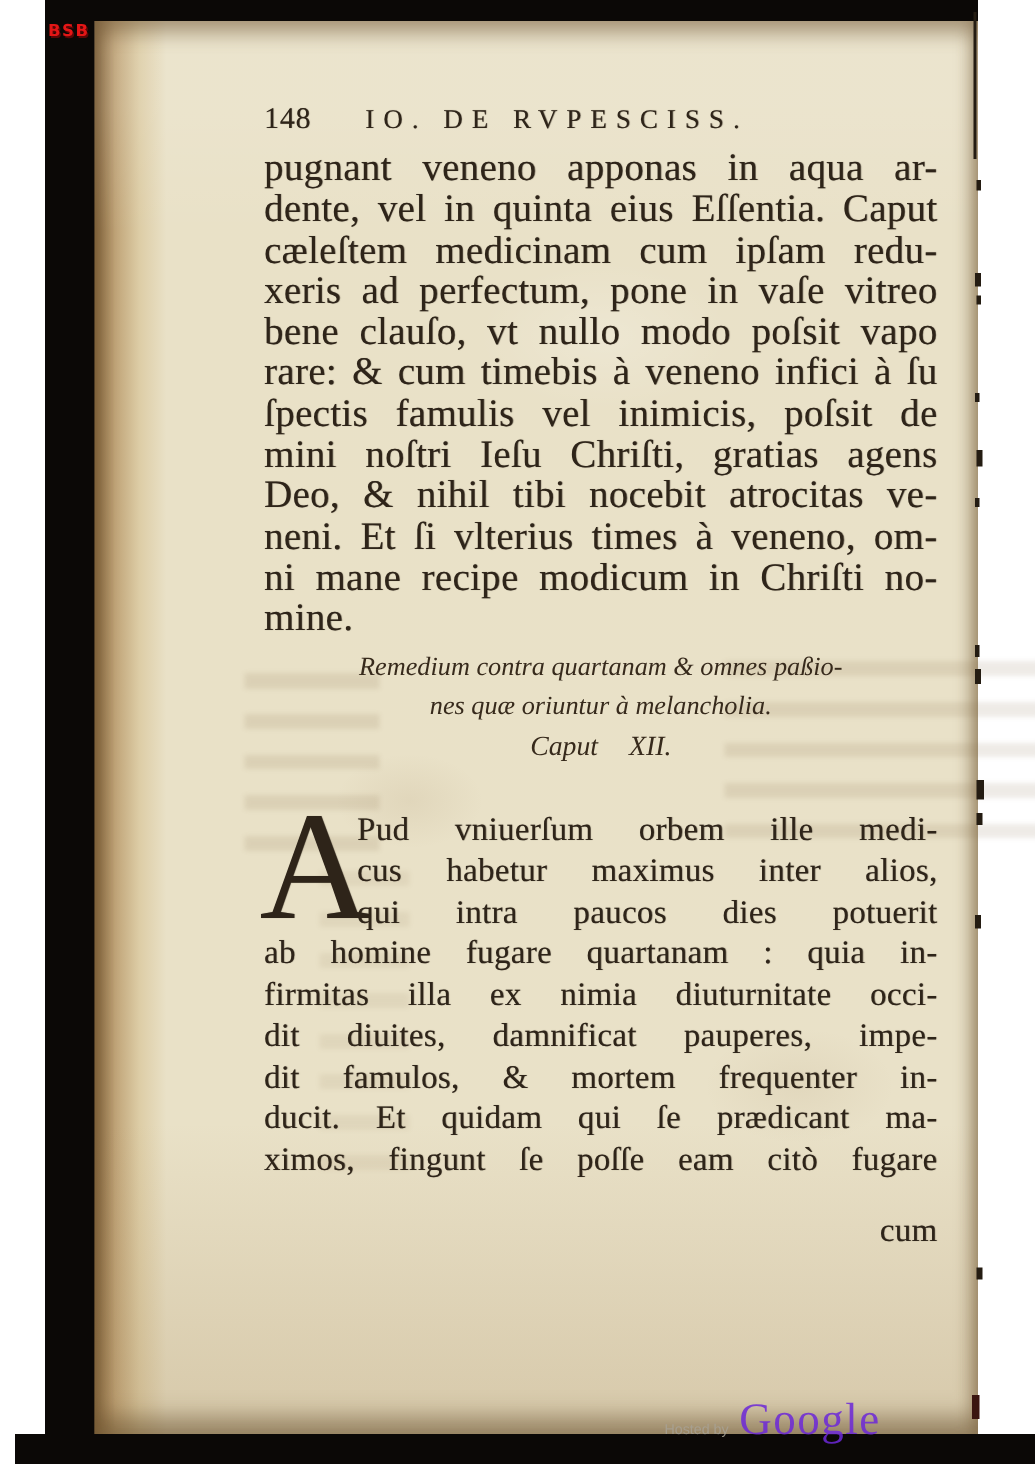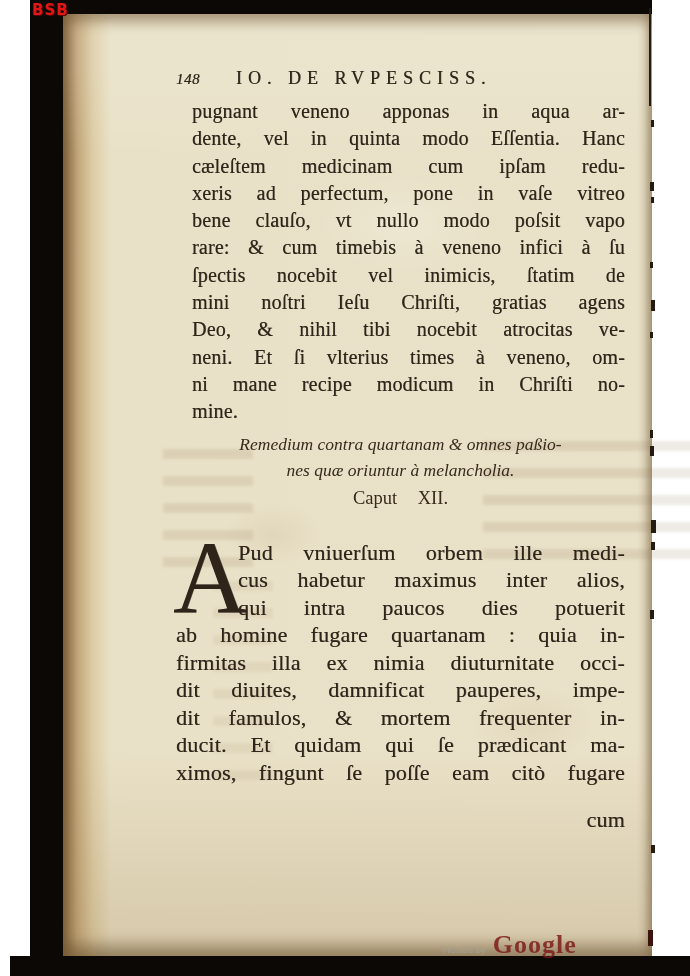--- a/index.html
+++ b/index.html
@@ -26,38 +26,38 @@
   }
   
   .bleed{position:absolute;filter:blur(1.6px);pointer-events:none;
     background:repeating-linear-gradient(180deg, transparent 0 7px, #7a5f3a 7px 17px, transparent 17px 27px);}
   .bleed.b1{left:420px;top:420px;width:210px;height:140px;opacity:.12;}
   .bleed.b2{left:100px;top:428px;width:90px;height:130px;opacity:.12;}
   .bleed.b3{left:150px;top:560px;width:60px;height:210px;opacity:.08;}
   
   .content{position:absolute;inset:0;padding:54px 27px 0 113px;}
   .header{display:flex;align-items:baseline;height:24px;letter-spacing:.5px;}
-  .page-num{font-size:15px;font-style:italic;}
+  .page-num{font-size:20px;}
   .running-title{margin-left:36px;font-size:18px;letter-spacing:6px;}
-  .body1{margin-top:6px;font-size:20px;line-height:27.3px;letter-spacing:.2px;margin-left:16px;}
+  .body1{margin-top:6px;font-size:26px;line-height:27.3px;letter-spacing:.2px;}
   .jl{text-align:justify;text-align-last:justify;}
   .ink{text-shadow:0.4px 0.3px 0.5px rgba(46,36,25,.55);}
   .heading{margin-top:5px;text-align:center;font-style:italic;font-size:17.5px;line-height:26px;color:#372a1c;}
-  .caput{text-align:center;font-size:18.5px;line-height:26px;margin-top:2px;word-spacing:16px;color:#372a1c;}
+  .caput{text-align:center;font-style:italic;font-size:18.5px;line-height:26px;margin-top:2px;word-spacing:16px;color:#372a1c;}
   .body2{position:relative;margin-top:28px;font-size:22px;line-height:27.5px;letter-spacing:.2px;}
   .dropcap{position:absolute;left:-3px;top:1px;font-size:103px;line-height:.75;color:#2e2419;}
   .indent{margin-left:62px;}
   .catchword{text-align:right;font-size:22px;margin-top:20px;}
   
-  .bsb{position:absolute;left:32px;top:1px;font-family:"DejaVu Sans","Liberation Sans",sans-serif;
-    font-weight:bold;font-size:15px;letter-spacing:1px;color:#e31616;text-shadow:1px 1px 0 #5a0606;}
+  .bsb{position:absolute;left:32px;top:14px;font-family:"DejaVu Sans","Liberation Sans",sans-serif;
+    font-weight:bold;font-size:11px;letter-spacing:1px;color:#e31616;text-shadow:1px 1px 0 #5a0606;}
   
   .watermark{position:absolute;left:443px;top:930px;display:flex;align-items:baseline;gap:7px;opacity:.85;justify-content:space-between;}
   .wm-prefix{font-family:"Liberation Sans","DejaVu Sans",sans-serif;font-size:9.5px;color:#a8a295;}
-  .wm-brand{font-size:26px;color:#7f1d1d;letter-spacing:1px;font-weight:bold;}
+  .wm-brand{font-size:30px;color:#6d28d9;letter-spacing:1px;}
   
   .edge{position:absolute;background:#241c12;}
   .e1{left:649px;top:8px;width:2px;height:98px;}
   .e2{left:651px;top:120px;width:3px;height:7px;}
   .e3{left:650px;top:182px;width:4px;height:9px;}
   .e4{left:651px;top:197px;width:3px;height:6px;}
   .e5{left:650px;top:262px;width:3px;height:6px;}
   .e6{left:651px;top:300px;width:4px;height:11px;}
   .e7{left:650px;top:332px;width:3px;height:6px;}
   .e8{left:650px;top:430px;width:3px;height:8px;}
@@ -81,26 +81,26 @@
     <div class="bleed b3"></div>
 
     <div class="content">
       <div class="header">
         <span class="page-num ink">148</span>
         <span class="running-title ink">IO. DE RVPESCISS.</span>
       </div>
 
       <div class="body1">
         <div class="jl ink">pugnant veneno apponas in aqua ar-</div>
-        <div class="jl ink">dente, vel in quinta modo Eſſentia. Hanc</div>
+        <div class="jl ink">dente, vel in quinta eius Eſſentia. Caput</div>
         <div class="jl ink">cæleſtem medicinam cum ipſam redu-</div>
         <div class="jl ink">xeris ad perfectum, pone in vaſe vitreo</div>
         <div class="jl ink">bene clauſo, vt nullo modo poſsit vapo</div>
         <div class="jl ink">rare: &amp; cum timebis à veneno infici à ſu</div>
-        <div class="jl ink">ſpectis nocebit vel inimicis, ſtatim de</div>
+        <div class="jl ink">ſpectis famulis vel inimicis, poſsit de</div>
         <div class="jl ink">mini noſtri Ieſu Chriſti, gratias agens</div>
         <div class="jl ink">Deo, &amp; nihil tibi nocebit atrocitas ve-</div>
         <div class="jl ink">neni. Et ſi vlterius times à veneno, om-</div>
         <div class="jl ink">ni mane recipe modicum in Chriſti no-</div>
         <div class="ink">mine.</div>
       </div>
 
       <div class="heading">
         <div>Remedium contra quartanam &amp; omnes paßio-</div>
         <div>nes quæ oriuntur à melancholia.</div>

